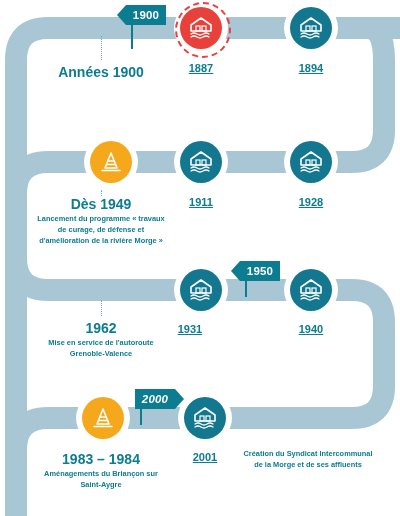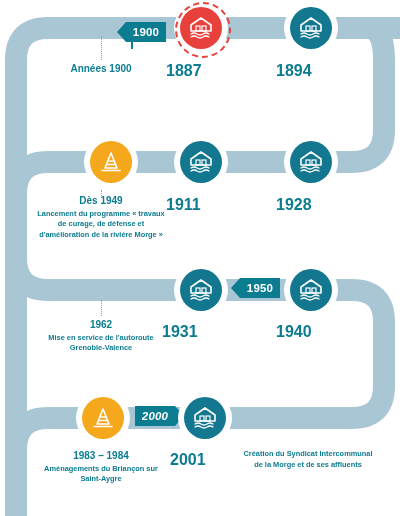--- a/index.html
+++ b/index.html
@@ -22,21 +22,20 @@
     height: 20px;
     background: #0c7c91;
     display: flex;
     align-items: center;
     justify-content: center;
     color: #ffffff;
     font-size: 11.5px;
     font-weight: bold;
     letter-spacing: .2px;
     padding: 0 6px;
-    margin-top: 17px;
   }
   .flag.left-point::before {
     content: "";
     position: absolute;
     left: -9px; top: 0;
     width: 0; height: 0;
     border-top: 10px solid transparent;
     border-bottom: 10px solid transparent;
     border-right: 9px solid #0c7c91;
   }
@@ -87,36 +86,37 @@
     width: 52px; height: 52px;
     border-radius: 50%;
     border: 2px dashed #e8403a;
   }
   .node .inner svg { display: block; }
 
   
   .year {
     position: absolute;
     width: 70px;
-    text-align: left;
+    text-align: center;
     color: #0c7c91;
-    font-size: 16px;
+    font-size: 11px;
     font-weight: bold;
+    text-decoration: underline;
   }
 
   
   .desc {
     position: absolute;
     text-align: center;
     color: #0c7c91;
     font-size: 7.4px;
     font-weight: bold;
     line-height: 1.45;
   }
-  .desc .head { display: block; font-size: 10px; }
+  .desc .head { display: block; font-size: 14px; }
   .desc .body { display: block; }
 </style>
 </head>
 <body>
 
 <div id="stage">
 
   <svg id="road-layer" viewBox="0 0 400 516" width="400" height="516" aria-hidden="true">
     <path d="M 16 516
              L 16 60
@@ -225,21 +225,21 @@
     <div class="inner">
       <svg width="26" height="24" viewBox="0 0 26 24">
         <path d="M13 2 L23 9 L23 15 L3 15 L3 9 Z" fill="none" stroke="#fff" stroke-width="1.6" stroke-linejoin="round"></path>
         <rect x="8" y="10" width="4" height="5" fill="none" stroke="#fff" stroke-width="1.2"></rect>
         <rect x="14" y="10" width="4" height="5" fill="none" stroke="#fff" stroke-width="1.2"></rect>
         <path d="M3 18 q3 -2 6 0 t6 0 t6 0" fill="none" stroke="#fff" stroke-width="1.3" stroke-linecap="round"></path>
         <path d="M3 21 q3 -2 6 0 t6 0 t6 0" fill="none" stroke="#fff" stroke-width="1.3" stroke-linecap="round"></path>
       </svg>
     </div>
   </div>
-  <div class="year" style="left:162px; top:323px;">1931</div>
+  <div class="year" style="left:155px; top:323px;">1931</div>
 
   <div class="node teal" style="left:284px; top:263px;">
     <div class="inner">
       <svg width="26" height="24" viewBox="0 0 26 24">
         <path d="M13 2 L23 9 L23 15 L3 15 L3 9 Z" fill="none" stroke="#fff" stroke-width="1.6" stroke-linejoin="round"></path>
         <rect x="8" y="10" width="4" height="5" fill="none" stroke="#fff" stroke-width="1.2"></rect>
         <rect x="14" y="10" width="4" height="5" fill="none" stroke="#fff" stroke-width="1.2"></rect>
         <path d="M3 18 q3 -2 6 0 t6 0 t6 0" fill="none" stroke="#fff" stroke-width="1.3" stroke-linecap="round"></path>
         <path d="M3 21 q3 -2 6 0 t6 0 t6 0" fill="none" stroke="#fff" stroke-width="1.3" stroke-linecap="round"></path>
       </svg>

